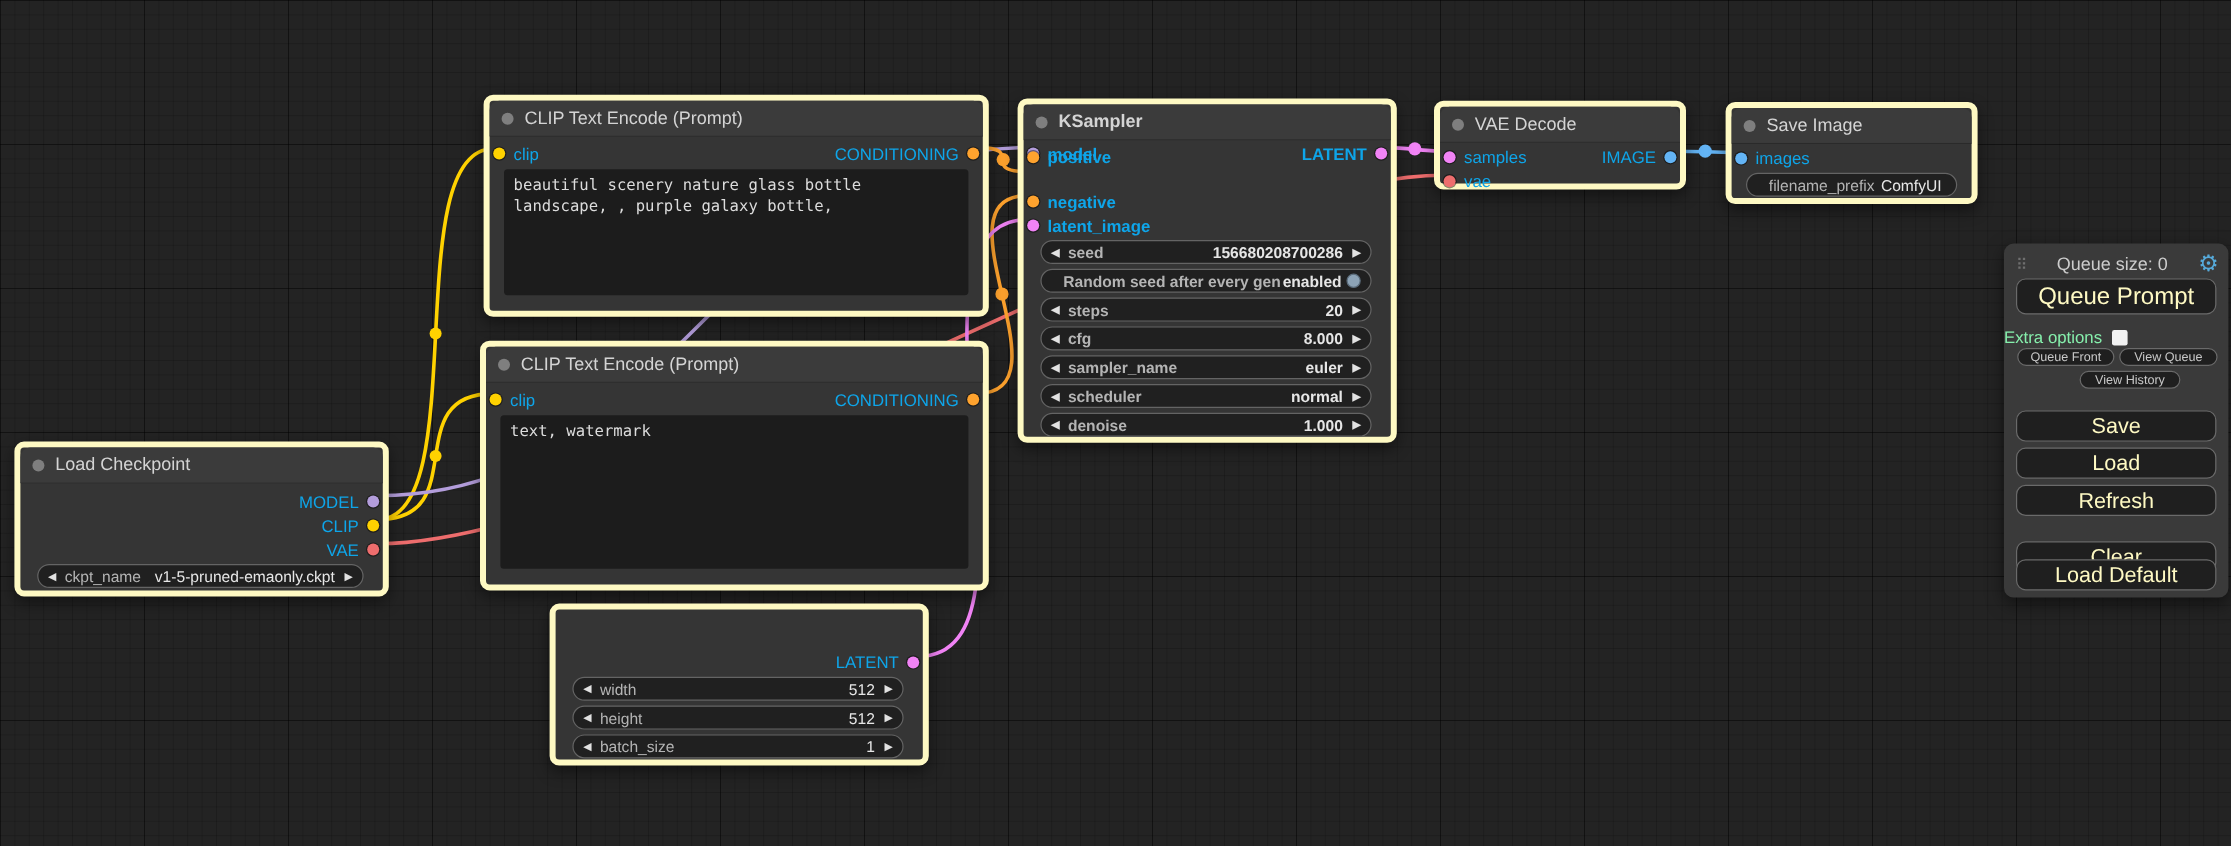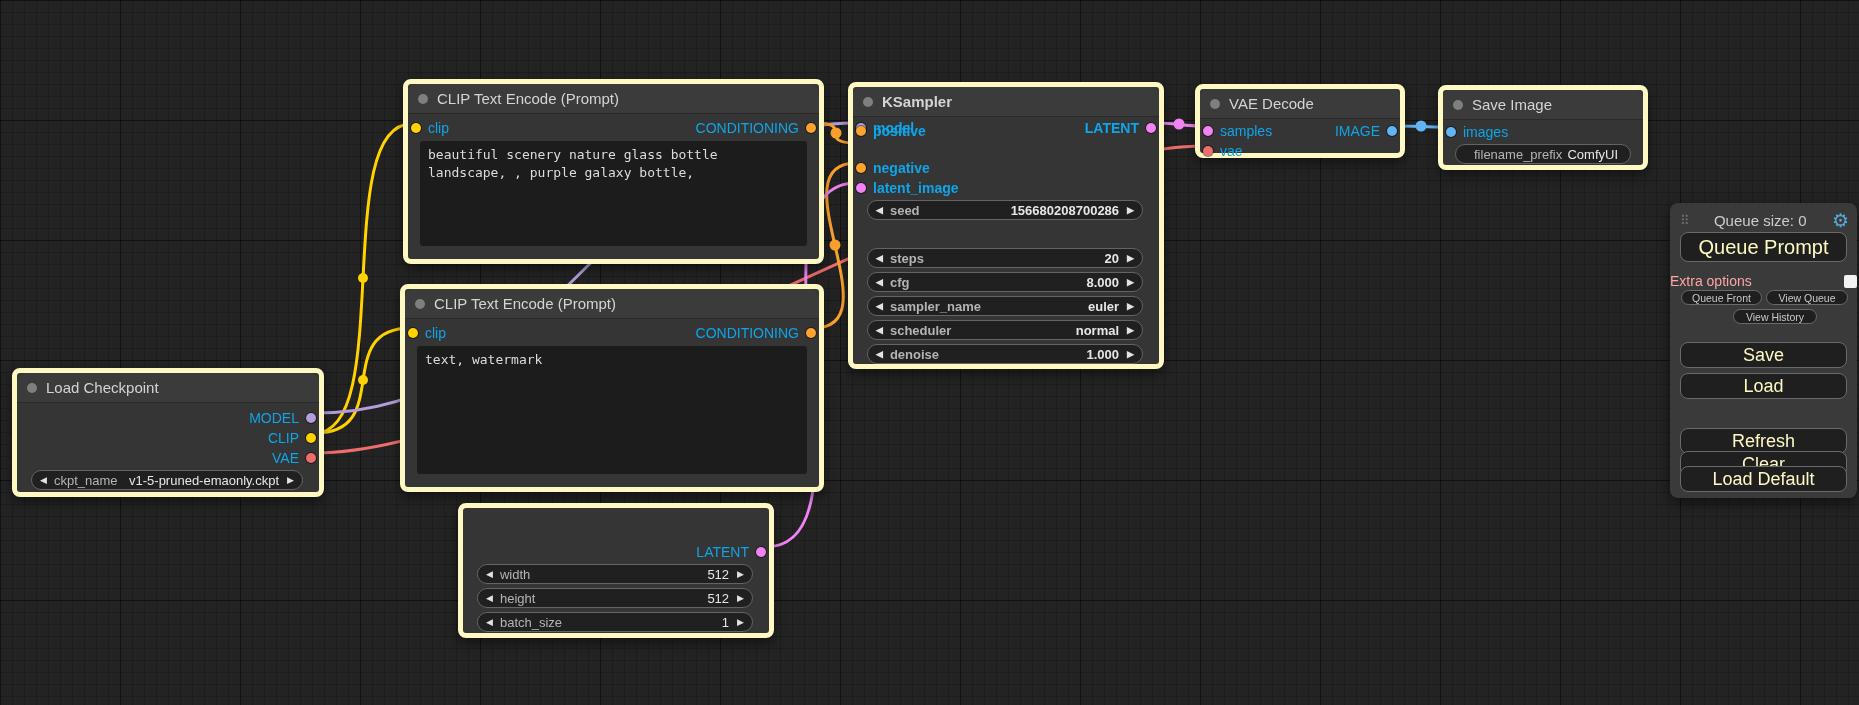--- a/index.html
+++ b/index.html
@@ -68,21 +68,21 @@
   .qdrag { color:#6f6f6f; font-size:13px; letter-spacing:-1px; cursor:grab; }
   .qsize { flex:1; text-align:center; font-size:15px; color:#cccccc; }
   .qgear { color:#56a9d9; font-size:19px; cursor:pointer; line-height:1; }
   .qbtn {
     position:absolute; background:#1f1f1f; border:1px solid #6a6a6a; border-radius:8px;
     color:#fef9c3; display:flex; align-items:center; justify-content:center; cursor:pointer;
   }
   .qbtn.big { left:10px; right:10px; height:30px; font-size:20px; }
   .qbtn.med { left:10px; right:10px; height:26px; font-size:18px; }
   .qbtn.small { height:15px; font-size:10.5px; border-radius:8px; color:#c9c9c9; }
-  .extra-row { position:absolute; top:70px; left:0; right:0; display:flex; align-items:center; justify-content:space-between; gap:8px; font-size:14px; color:#fca5a5; }
+  .extra-row { position:absolute; top:70px; left:0; right:0; display:flex; align-items:center; justify-content:flex-start; gap:8px; font-size:14px; color:#86efac; }
   .qcheck { width:13px; height:13px; background:#f2f2f2; border-radius:2px; cursor:pointer; }
 </style>
 </head>
 <body>
 
 <svg class="wires" width="1859" height="705" viewBox="0 0 1859 705">
   <path d="M315,433 C395,433 331,124 411,124" stroke="#ffd200"></path>
   <path d="M315,433 C395,433 331,328 411,328" stroke="#ffd200"></path>
   <path d="M315,413 C565,413 606,123 856,123" stroke="#b39ddb"></path>
   <path d="M315,453 C535,453 983,146 1203,146" stroke="#ee6d6d"></path>
@@ -181,20 +181,25 @@
     <span>LATENT</span>
     <span class="pdot c-latent"></span>
   </div>
 
   <div class="pill" style="top:113px;">
     <span class="arrow">◀</span>
     <span class="wlabel">seed</span>
     <span class="wvalue">156680208700286</span>
     <span class="arrow">▶</span>
   </div>
+  <div class="pill no-arrows" style="top:137px;">
+    <span class="wlabel">Random seed after every gen</span>
+    <span class="wvalue">enabled</span>
+    <span class="toggle-dot"></span>
+  </div>
   <div class="pill" style="top:161px;">
     <span class="arrow">◀</span>
     <span class="wlabel">steps</span>
     <span class="wvalue">20</span>
     <span class="arrow">▶</span>
   </div>
   <div class="pill" style="top:185px;">
     <span class="arrow">◀</span>
     <span class="wlabel">cfg</span>
     <span class="wvalue">8.000</span>
@@ -288,16 +293,16 @@
   <div class="qbtn big" style="top:29px;">Queue Prompt</div>
   <div class="extra-row">
     <span>Extra options</span>
     <span class="qcheck"></span>
   </div>
   <div class="qbtn small" style="top:87px; left:11px; width:81px;">Queue Front</div>
   <div class="qbtn small" style="top:87px; left:96px; width:82px;">View Queue</div>
   <div class="qbtn small" style="top:106px; left:63px; width:84px;">View History</div>
   <div class="qbtn med" style="top:139px;">Save</div>
   <div class="qbtn med" style="top:170px;">Load</div>
-  <div class="qbtn med" style="top:201px;margin-top:24px;">Refresh</div>
+  <div class="qbtn med" style="top:201px;">Refresh</div>
   <div class="qbtn med" style="top:232px;margin-top:16px;">Clear</div>
   <div class="qbtn med" style="top:263px;">Load Default</div>
 </div>
 
 </body></html>

